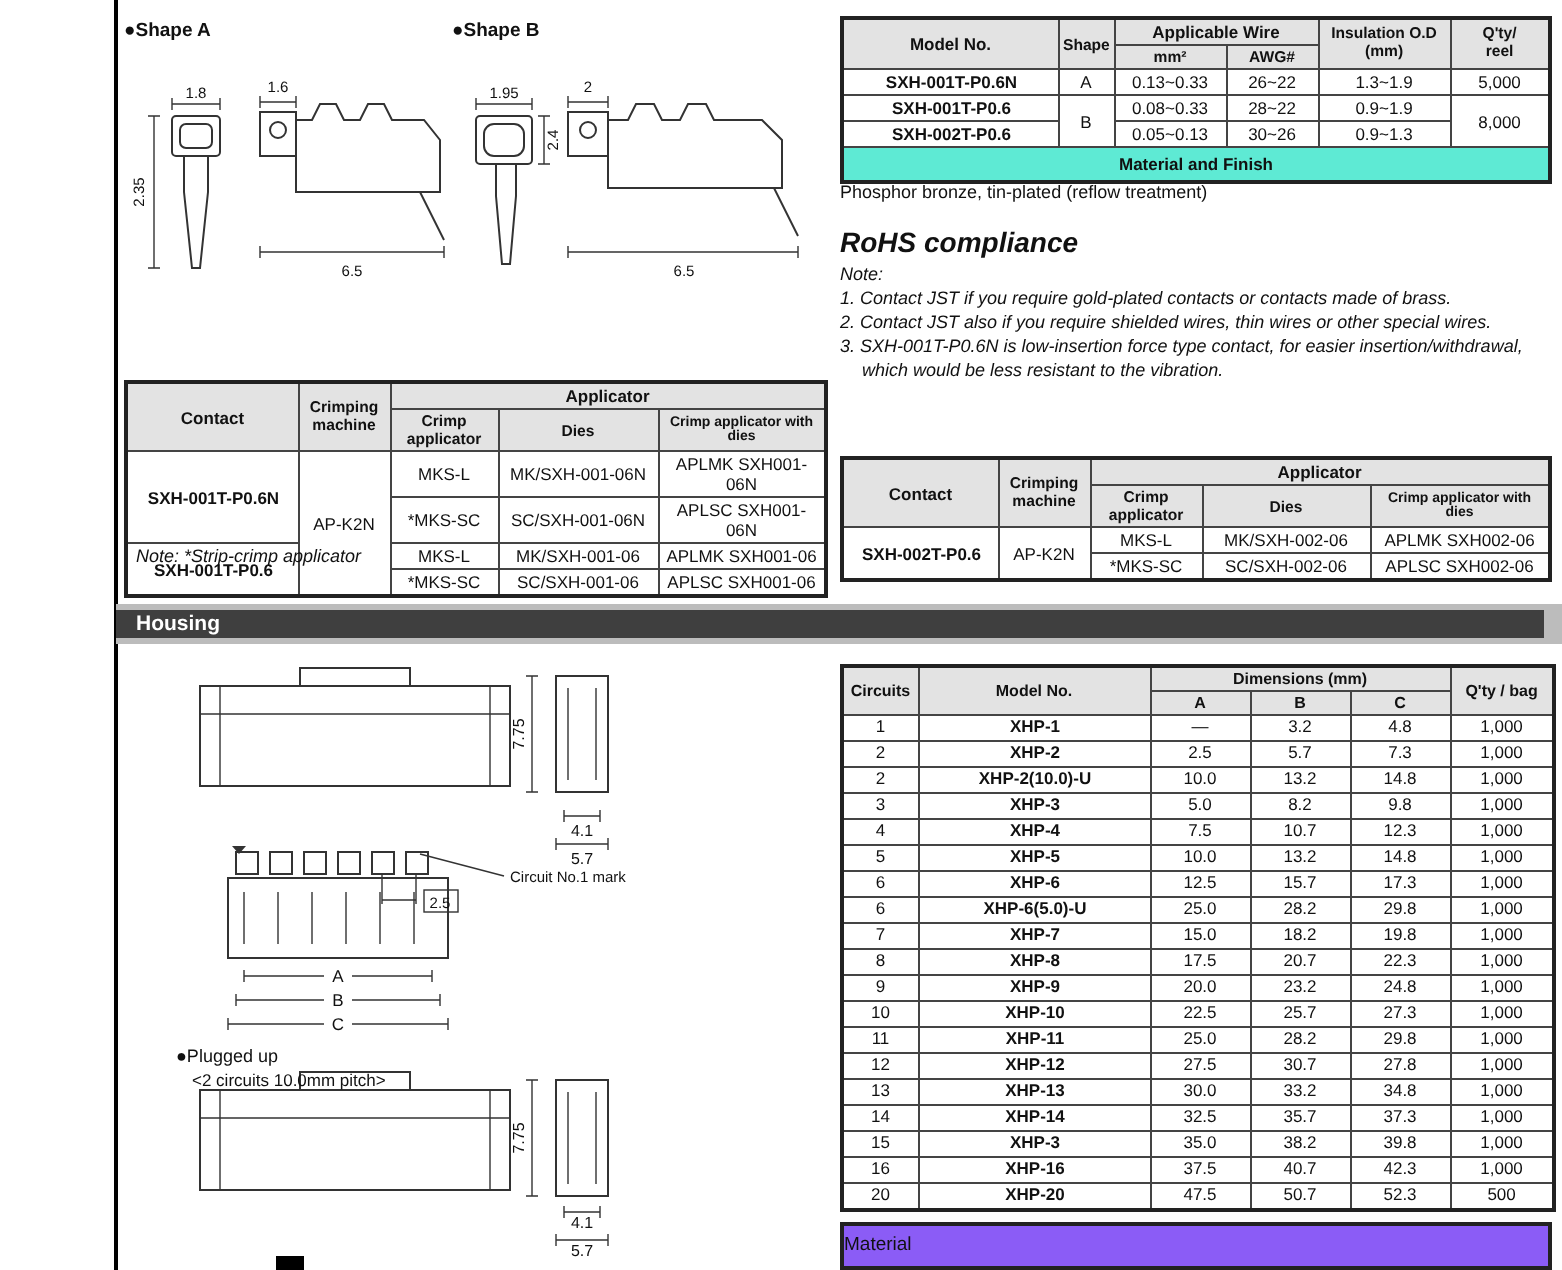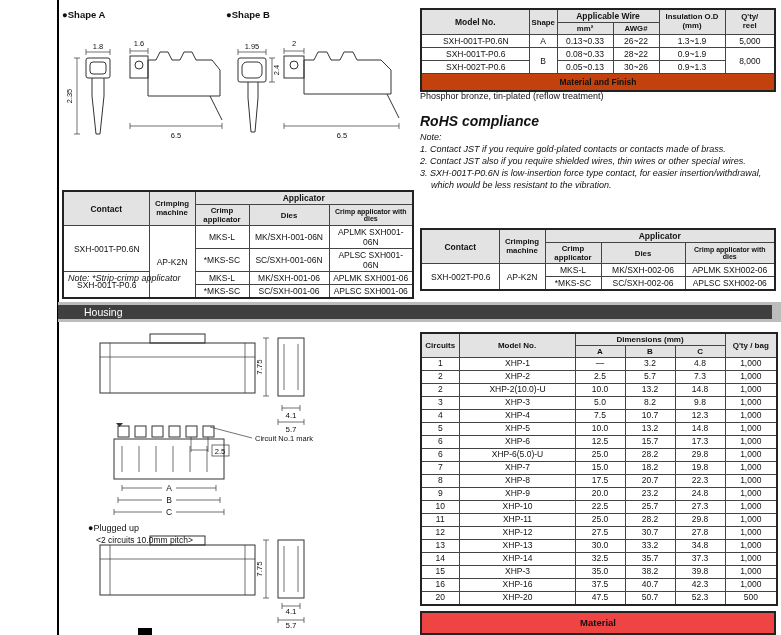--- a/index.html
+++ b/index.html
@@ -2,34 +2,34 @@
 <html><head>
 <meta charset="utf-8">
 <style>
   html,body{margin:0;padding:0}
   body{width:781px;height:635px;position:relative;background:#fff;
        font-family:"Liberation Sans",sans-serif;color:#111;overflow:hidden}
   table{border-collapse:collapse;table-layout:fixed}
   .tbl{border:2px solid #222;background:#fff}
   .tbl th,.tbl td{border:1px solid #444;padding:1px 2px;font-size:8.5px;text-align:center;vertical-align:middle;overflow:hidden}
   .tbl th{background:#e3e3e3;font-weight:bold}
-  .model-cell{font-weight:normal;text-align:right;padding-left:3px !important}
+  .model-cell{font-weight:bold;text-align:right;padding-left:3px !important}
   .wrap{white-space:pre-line;line-height:1.1}
   .small{font-size:7px !important}
   .sub{font-size:7.8px !important}
-  .section-cell{background:#c2410c;font-weight:bold;font-size:9px;height:14px}
+  .section-cell{background:#5eead4;font-weight:bold;font-size:9px;height:14px}
   .xhp td{height:12px;padding:0 2px;font-size:8.5px;line-height:1.1}
   .xhp th{font-size:8px}
   .note-text{position:absolute;font-style:italic;font-size:9px}
   .rohs{position:absolute;left:420px;top:112px;width:356px;font-style:italic;font-size:9px;line-height:1.32}
   .rohs-title{font-weight:bold;font-size:14px;margin-bottom:2px}
   .rohs-note{padding-left:11px;text-indent:-11px}
   .centered-note{position:absolute;left:420px;top:91px;width:354px;text-align:left;font-size:9px}
   .mat-bar{position:absolute;left:420px;top:611px;width:356px;height:24px;border:2px solid #222;
-           background:#ef4444;font-weight:bold;font-size:9.5px;text-align:center;line-height:20px;box-sizing:border-box}
+           background:#8b5cf6;font-weight:normal;font-size:9.5px;text-align:left;line-height:20px;box-sizing:border-box}
   svg text{font-family:"Liberation Sans",sans-serif}
 </style>
 </head>
 <body>
 
 <div style="position:absolute;left:57px;top:0;width:2px;height:635px;background:#000"></div>
 <div style="position:absolute;left:138px;top:628px;width:14px;height:7px;background:#000"></div>
 
 <svg style="position:absolute;left:58px;top:4px" width="358" height="182" viewBox="0 0 358 182">
   <g fill="none" stroke="#333" stroke-width="1">
@@ -229,21 +229,21 @@
   </tr>
   <tr>
     <td>*MKS-SC</td>
     <td>SC/SXH-002-06</td>
     <td>APLSC SXH002-06</td>
   </tr>
 </tbody>
   </table>
 
 <div style="position:absolute;left:58px;top:302px;width:723px;height:20px;background:#bcbcbc">
-  <div style="position:absolute;left:0;top:3px;width:714px;height:14px;background:#3f3f3f;color:#fff;font-size:10.5px;font-weight:normal;line-height:14px;padding-left:26px;box-sizing:border-box">
+  <div style="position:absolute;left:0;top:3px;width:714px;height:14px;background:#3f3f3f;color:#fff;font-size:10.5px;font-weight:bold;line-height:14px;padding-left:10px;box-sizing:border-box">
     <span>Housing</span>
   </div>
 </div>
 
 <svg style="position:absolute;left:58px;top:324px" width="360" height="310" viewBox="0 0 360 310">
   <g fill="none" stroke="#333" stroke-width="1">
 
     <g transform="translate(42,8)">
       <rect x="50" y="2" width="55" height="9"></rect>
       <rect x="0" y="11" width="155" height="50"></rect>

